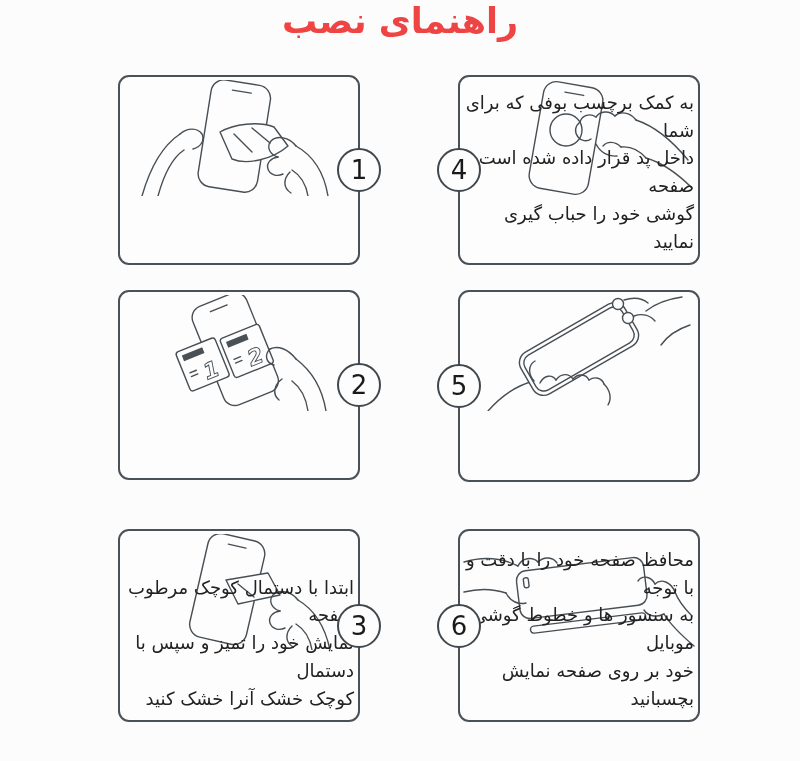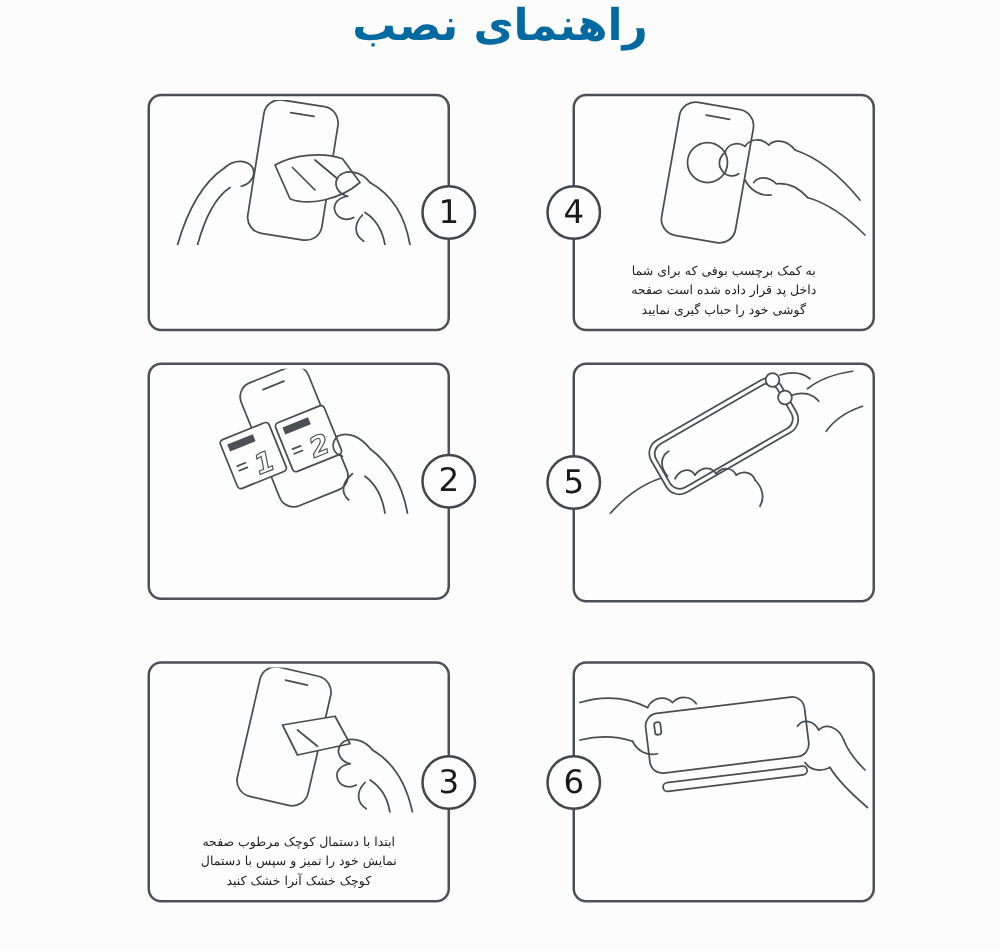--- a/index.html
+++ b/index.html
@@ -2,43 +2,43 @@
 <html><head>
 <meta charset="utf-8">
 <style>
   html,body{margin:0;padding:0;}
   body{
     width:800px;height:761px;position:relative;background:#fcfcfc;
     font-family:"DejaVu Sans", sans-serif;color:#1f1f1f;overflow:hidden;
   }
   .title{
     position:absolute;top:1px;left:0;width:100%;text-align:center;
-    font-size:35px;font-weight:bold;color:#0369a1;direction:rtl;letter-spacing:0;
+    font-size:35px;font-weight:bold;color:#ef4444;direction:rtl;letter-spacing:0;
   }
   .step{
     position:absolute;box-sizing:border-box;background:#fdfdfd;
     border:2px solid #4a5158;border-radius:11px;
   }
   #step1{left:118px;top:75px;width:242px;height:190px;}
   #step2{left:118px;top:290px;width:242px;height:190px;}
   #step3{left:118px;top:529px;width:242px;height:193px;}
   #step4{left:458px;top:75px;width:242px;height:190px;}
   #step5{left:458px;top:290px;width:242px;height:192px;}
   #step6{left:458px;top:529px;width:242px;height:193px;}
   .num{
     position:absolute;top:50%;transform:translateY(-50%);
     width:44px;height:44px;box-sizing:border-box;border:2px solid #40474d;
     border-radius:50%;background:#fdfdfd;text-align:center;line-height:40px;
     font-size:26px;color:#1a1a1a;z-index:3;
   }
   .step.colL .num{right:-23px;}
   .step.colR .num{left:-23px;}
   .caption{
-    position:absolute;left:4px;right:4px;bottom:7px;text-align:center;
-    direction:rtl;font-size:10px;line-height:1.55;color:#222;
+    position:absolute;left:4px;right:4px;bottom:7px;text-align:right;
+    direction:rtl;font-size:18px;line-height:1.55;color:#222;
     white-space:pre-line;z-index:2;
   }
   .illus{position:absolute;top:3px;left:2px;width:234px;height:116px;z-index:1;}
   .illus path,.illus rect,.illus circle,.illus line,.illus ellipse{
     fill:none;stroke:#474e54;stroke-width:1.4;stroke-linecap:round;stroke-linejoin:round;
   }
   .illus .fillw{fill:#fdfdfd;}
   .illus .solid{fill:#4a5056;stroke:none;}
   .illus text.packnum{
     fill:#fdfdfd;stroke:#474e54;stroke-width:0.9;font-weight:bold;font-style:italic;
@@ -205,14 +205,17 @@
       <path d="M56,32 C60,24 70,22 76,28"></path>
       <path d="M76,28 C82,22 91,23 95,29"></path>
       <path d="M44,59 C48,67 56,71 64,69"></path>
     </g>
     <g>
       <path d="M213,58 C209,48 199,44 193,50"></path>
       <path d="M193,50 C189,42 180,41 176,47"></path>
       <path d="M202,80 C194,84 186,82 182,76"></path>
     </g>
   </svg>
+  <div class="caption">محافظ صفحه خود را با دقت و با توجه
+به سنسور ها و خطوط گوشی موبایل
+خود بر روی صفحه نمایش بچسبانید</div>
   <div class="num">6</div>
 </div>
 
 </body></html>

